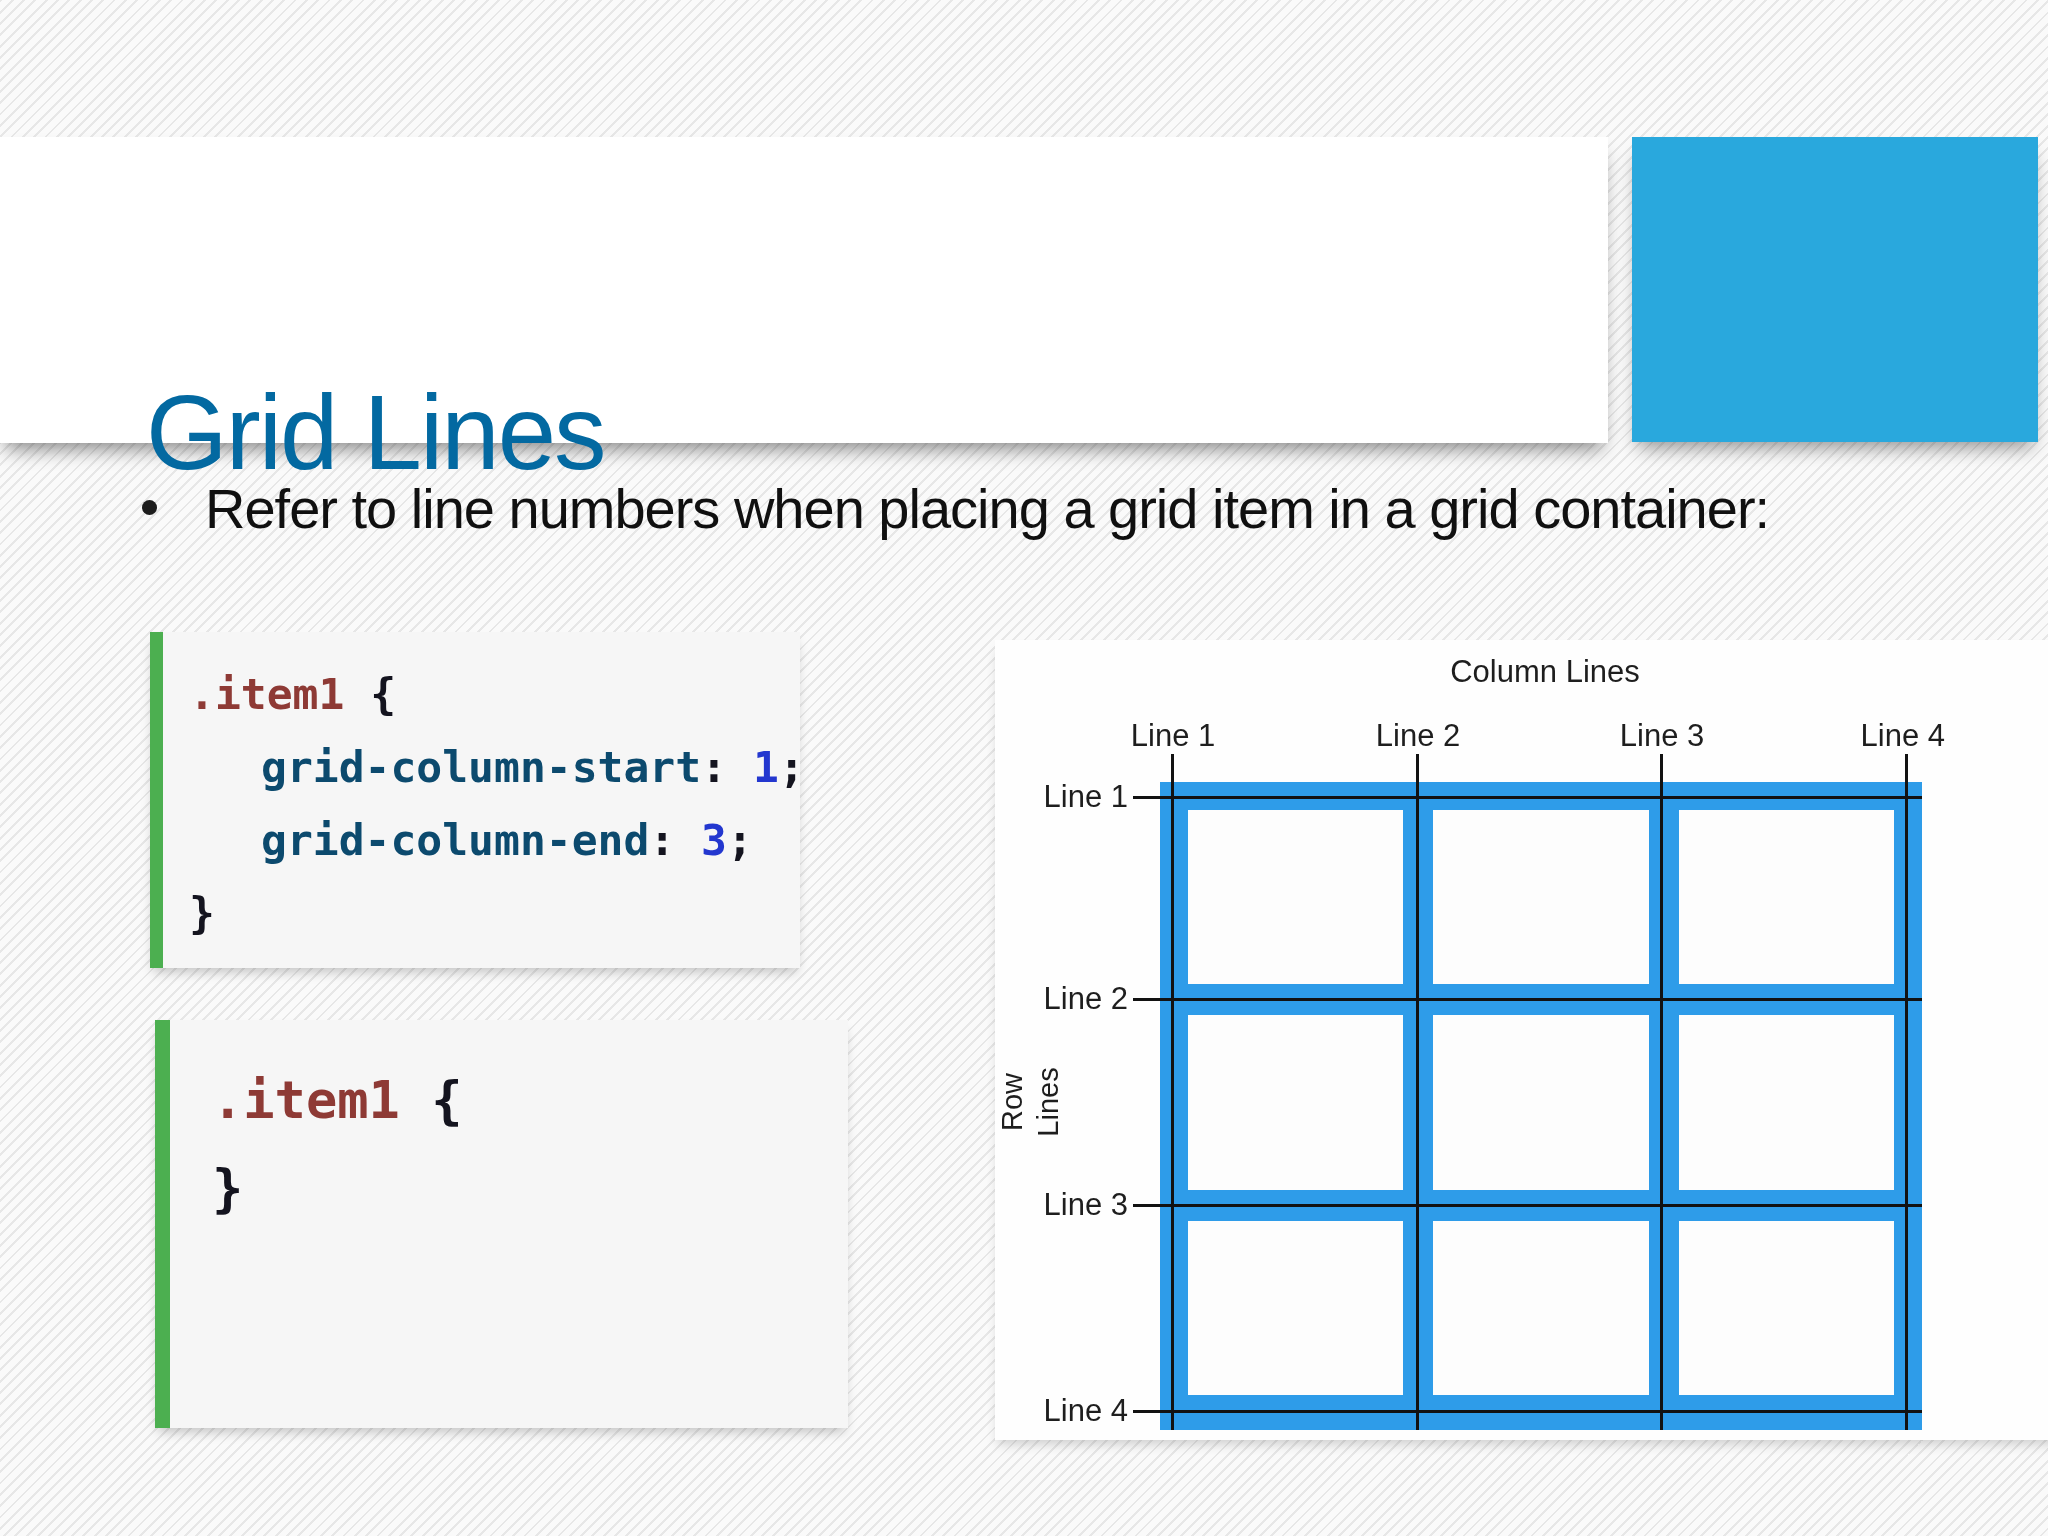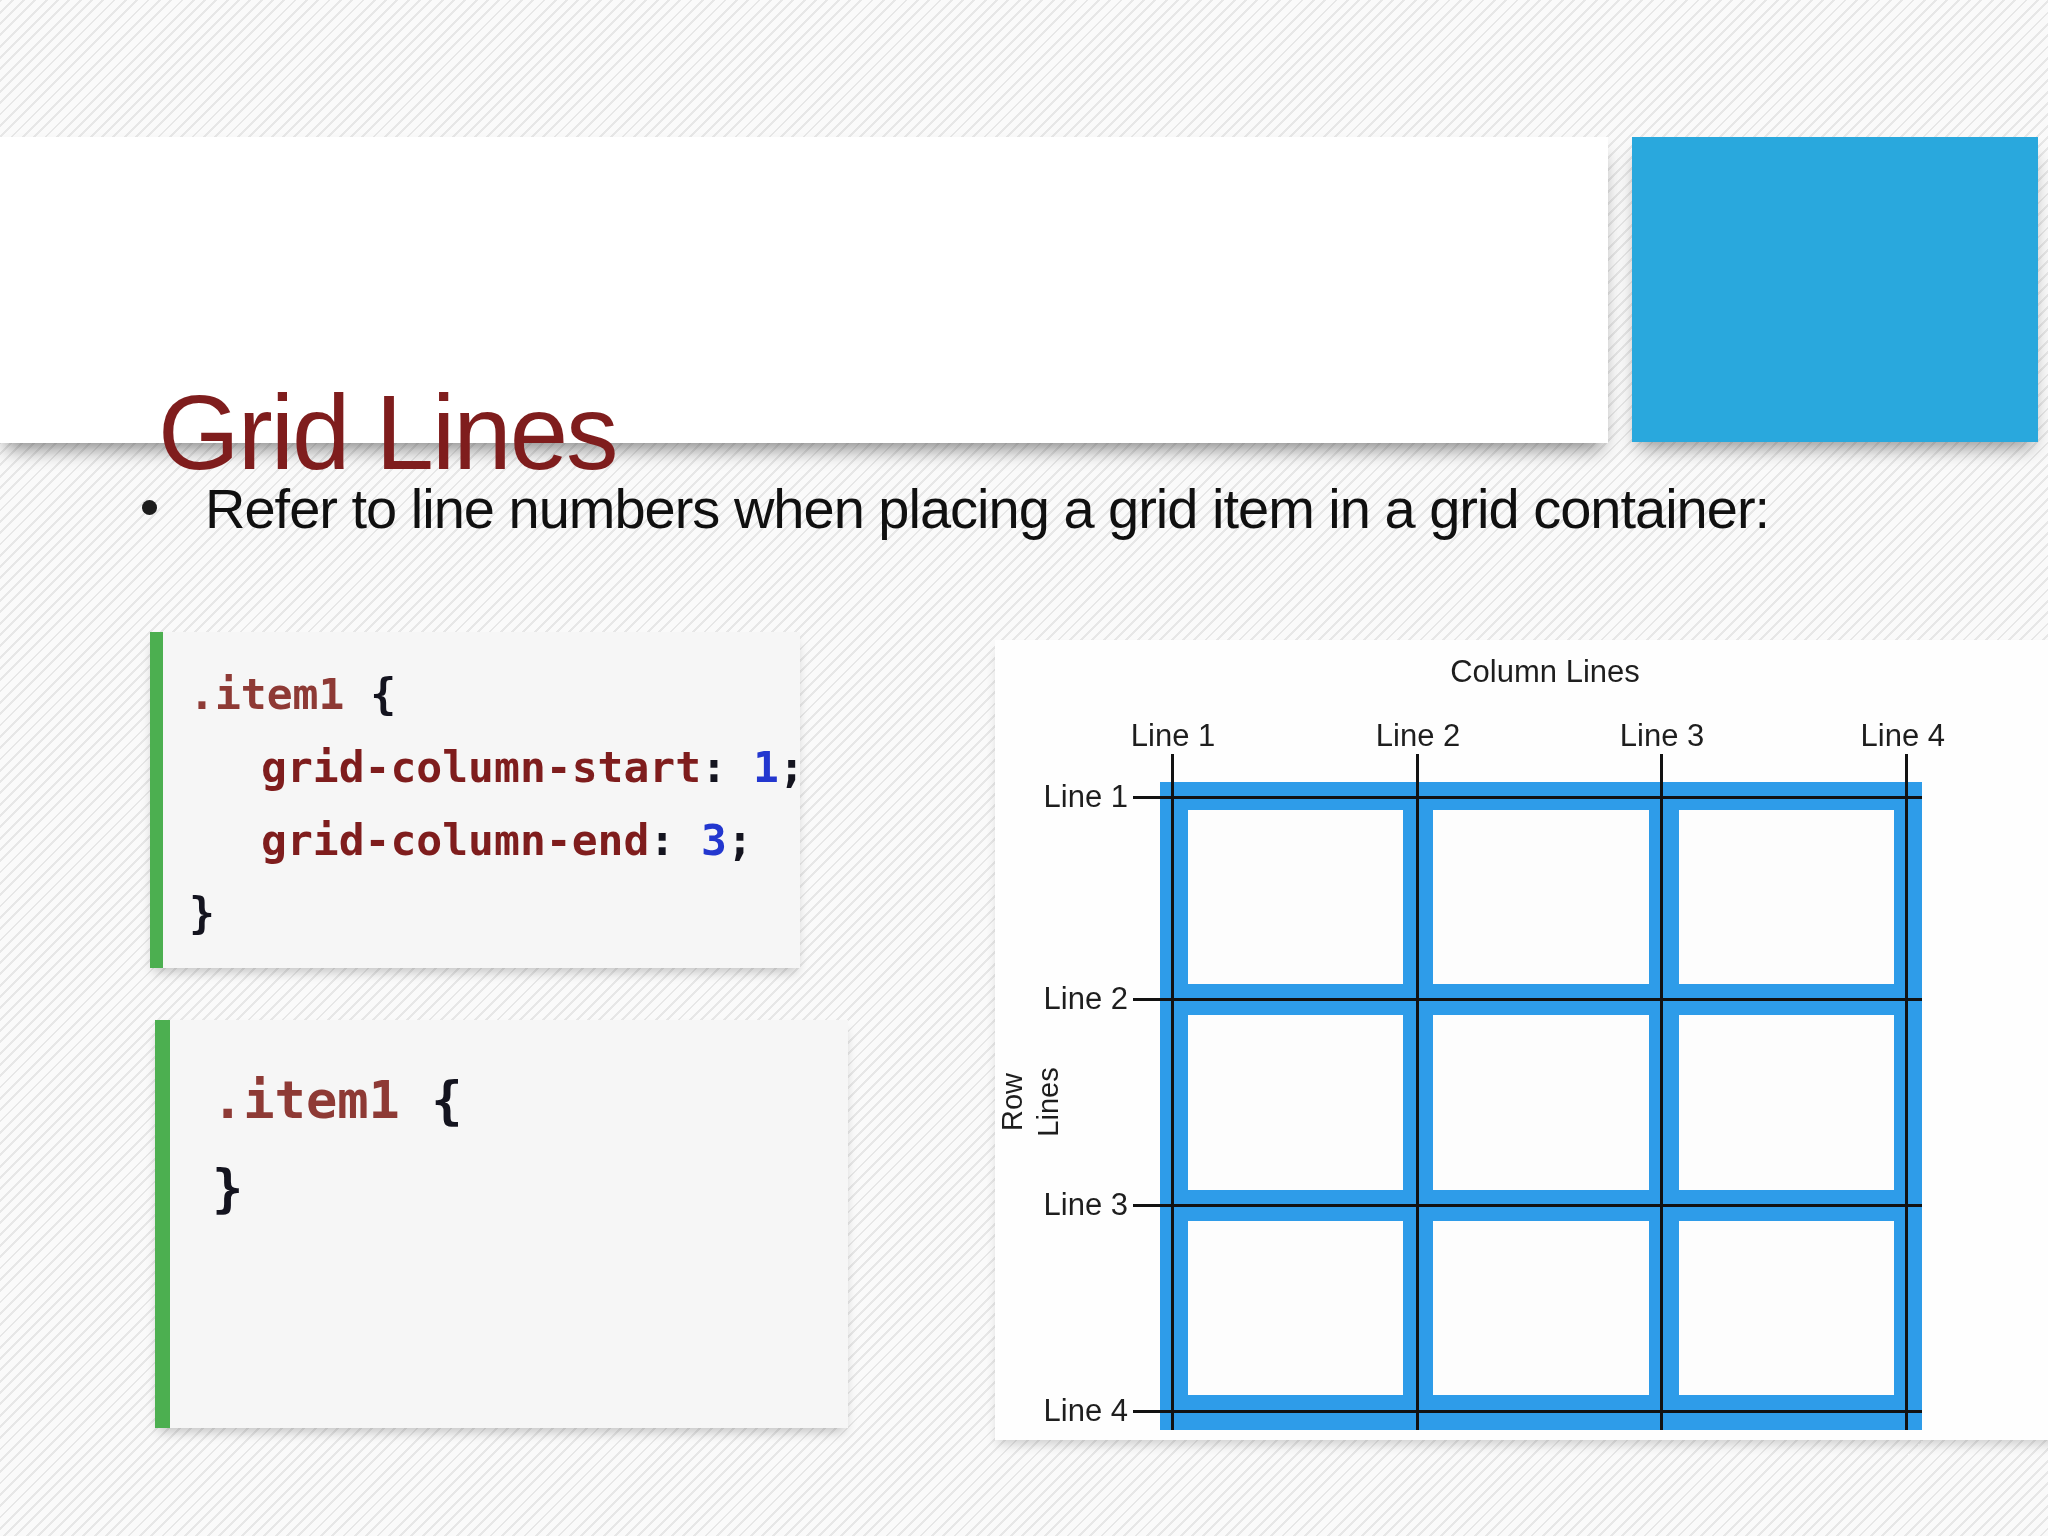--- a/index.html
+++ b/index.html
@@ -15,21 +15,21 @@
 
   
   .title-band{
     position:absolute; left:0; top:137px; width:1608px; height:306px;
     background:#ffffff;
     box-shadow:0 12px 18px -6px rgba(0,0,0,0.45);
   }
   .slide-title{
     position:absolute; left:146px; top:243px;
     font-size:105px; font-weight:400; letter-spacing:-2px;
-    color:#7f1d1d; line-height:1;margin-left:12px;
+    color:#0369a1; line-height:1;
   }
   .accent-rect{
     position:absolute; left:1632px; top:137px; width:406px; height:305px;
     background:#29a8dd;
     box-shadow:0 12px 18px -6px rgba(0,0,0,0.40);
   }
 
   
   .bullet-row{ position:absolute; left:140px; top:466px; width:1840px; }
   .bullet-dot{
@@ -58,21 +58,21 @@
     left:155px; top:1020px; width:693px; height:408px;
     border-left:15px solid #4caf50;
     font-size:52px; padding:36px 0 0 42px;
   }
   .code-block-2 .code-line{ line-height:88px; }
   .code-line{ white-space:pre; }
   .code-line.indented-1{ padding-left:72px; }
   .code-line.indented-2{ padding-left:62px; }
   .tok-selector{ color:#8e3a35; font-weight:700; }
   .tok-punct{ color:#14141f; font-weight:700; }
-  .tok-property{ color:#7f1d1d; font-weight:700; }
+  .tok-property{ color:#0c4a6e; font-weight:700; }
   .tok-value{ color:#2337cf; font-weight:700; }
 
   
   .diagram-panel{
     position:absolute; left:995px; top:640px; width:1127px; height:800px;
     background:#fefefe;
     box-shadow:0 7px 11px -3px rgba(0,0,0,0.18);
   }
   .diagram-title{
     position:absolute; left:400px; top:14px; width:300px;

